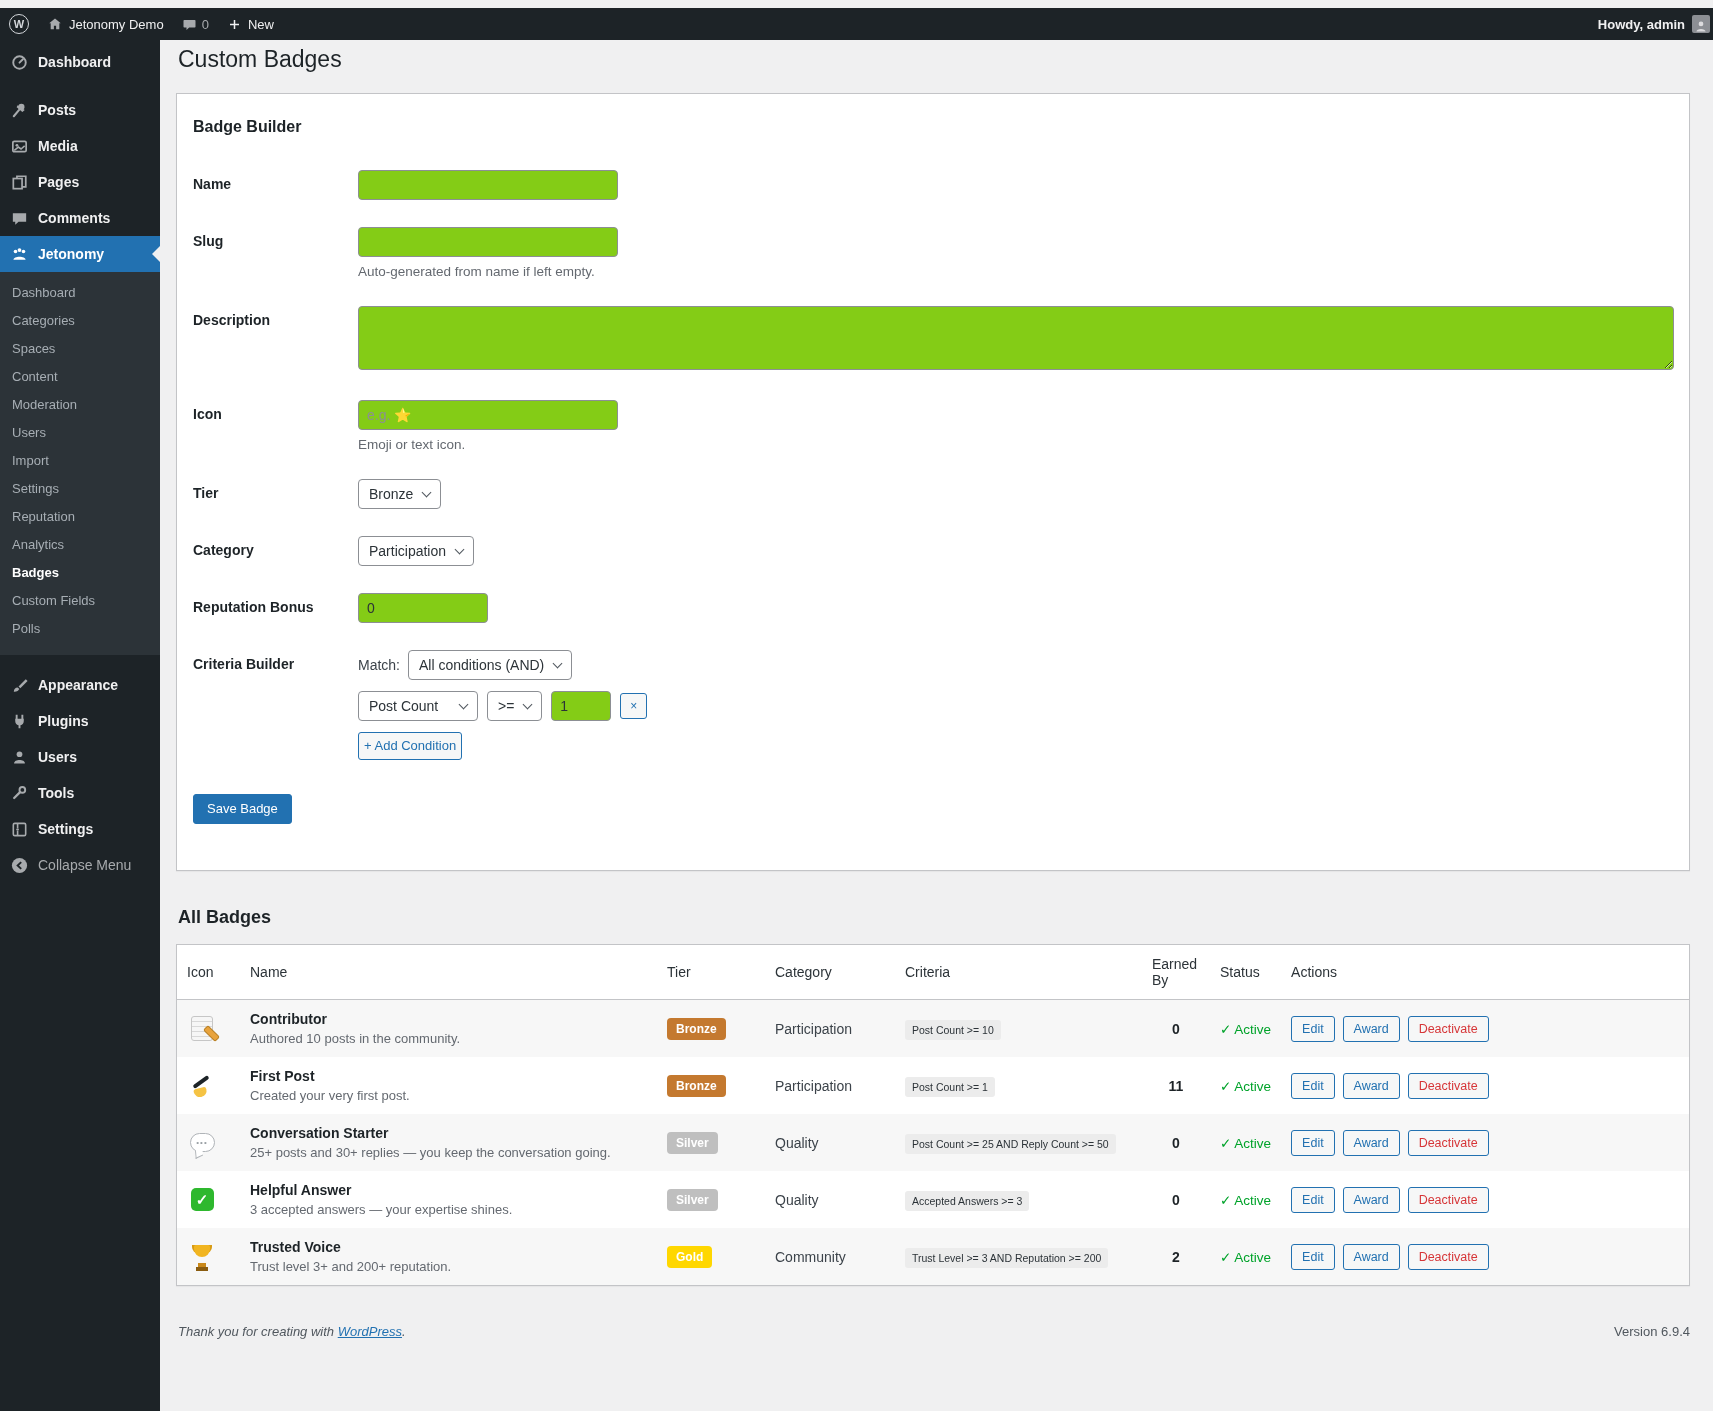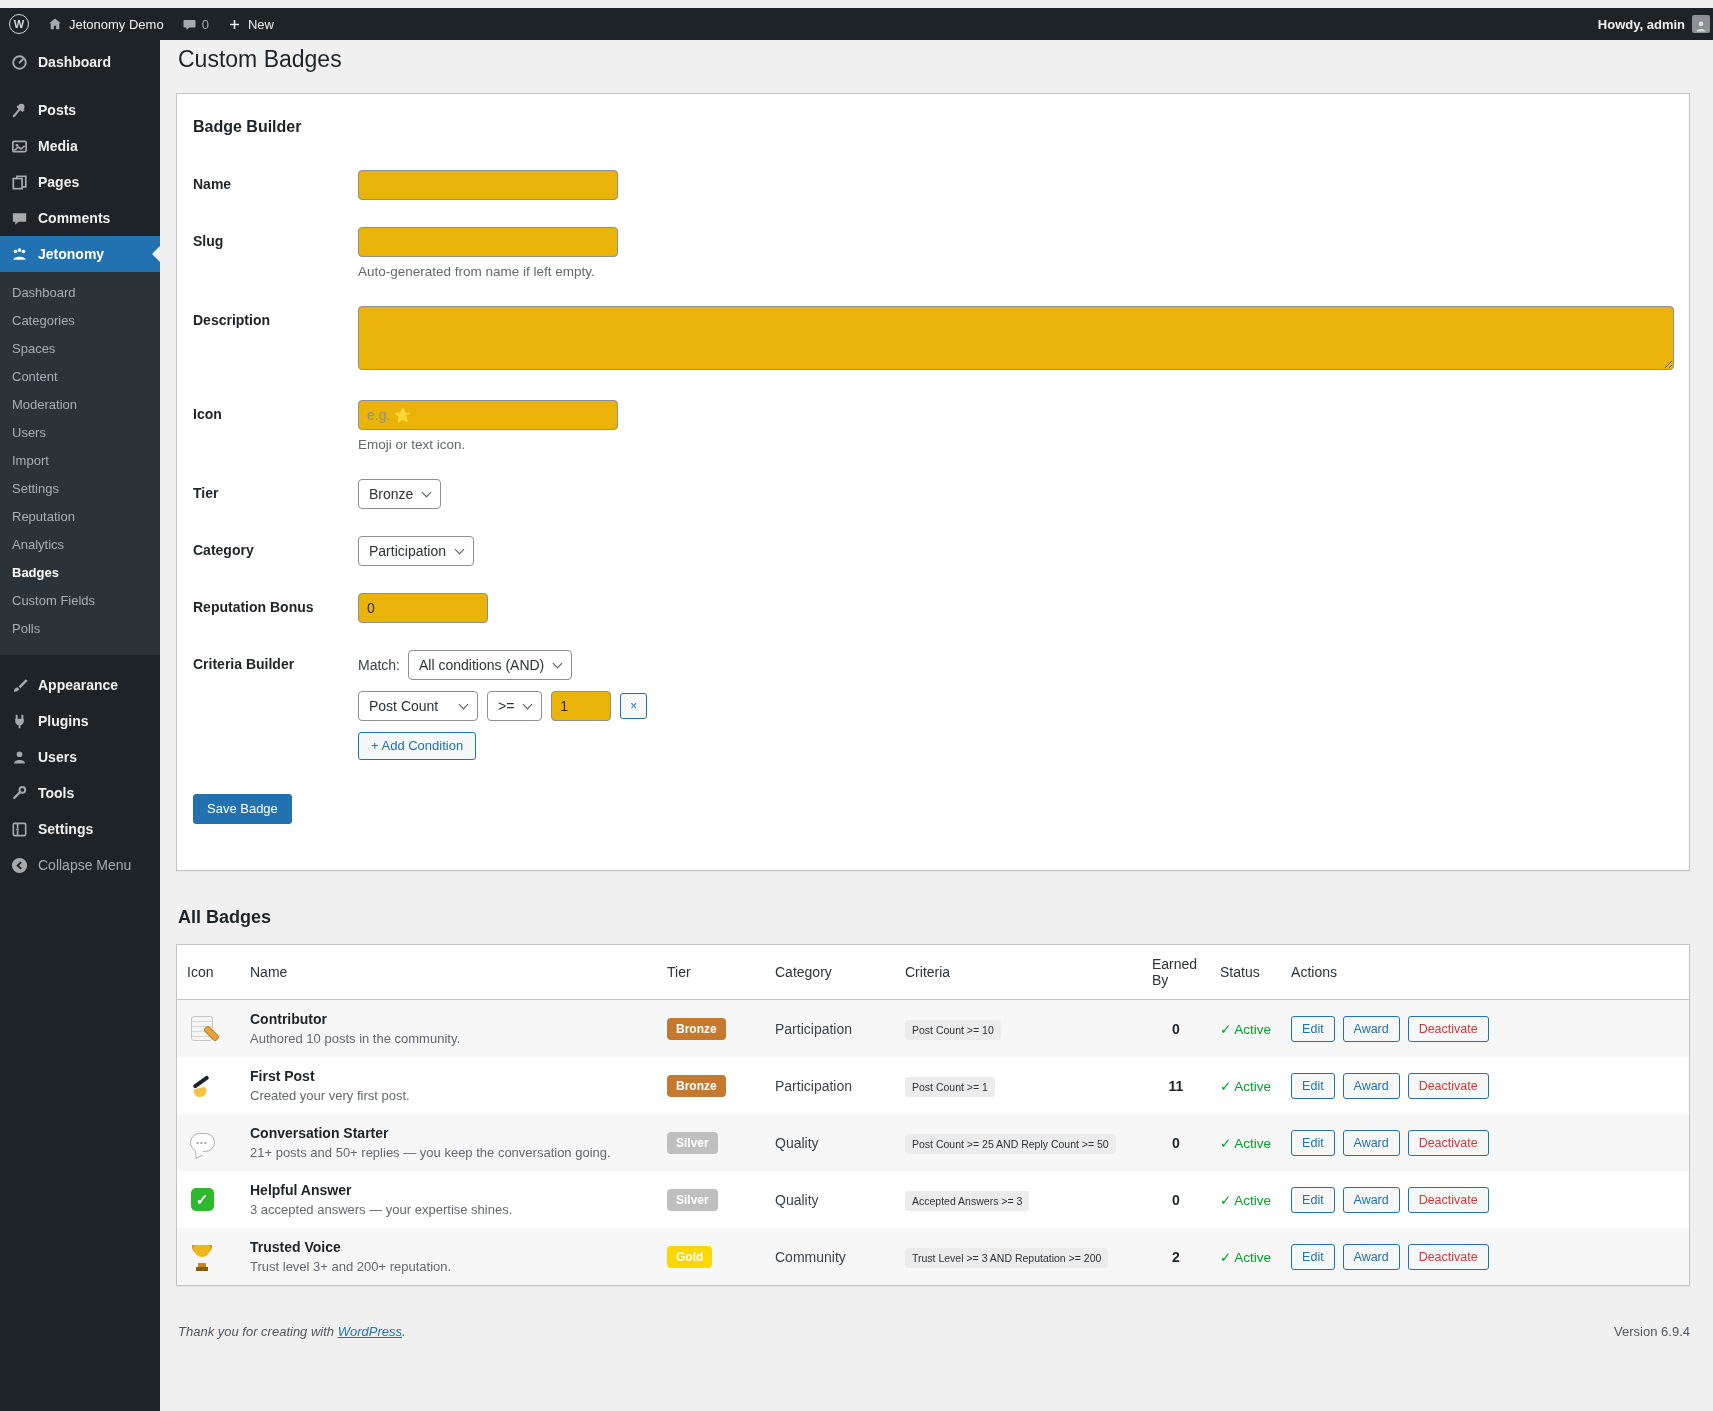--- a/index.html
+++ b/index.html
@@ -63,21 +63,21 @@
     background:#fff; border:1px solid #c3c4c7; box-shadow:0 1px 1px rgba(0,0,0,.04);
     margin-top:14px;
   }
   .builder-card { padding:24px 16px 46px; }
   .builder-card h2 { font-size:16px; color:#1d2327; margin-bottom:34px; font-weight:700; }
 
   .form-row { display:flex; align-items:flex-start; margin-bottom:27px; }
   .form-label { width:165px; flex-shrink:0; font-weight:700; font-size:14px; color:#1d2327; padding-top:6px; }
   .form-field { font-size:14px; }
   .txt {
-    height:30px; border:1px solid #8c8f94; border-radius:4px; background:#eab308;
+    height:30px; border:1px solid #8c8f94; border-radius:4px; background:#84cc16;
     padding:0 8px; font-size:14px; color:#2c3338; font-family:inherit; width:260px;
   }
   .txt::placeholder { color:#8c8f94; }
   textarea.txt { width:1316px; height:64px; padding:6px 8px; resize:vertical; }
   .txt-small { width:130px; }
   .txt-tiny { width:60px; }
   .help-text { color:#646970; font-size:13.5px; margin-top:7px; }
 
   .select {
     display:inline-flex; align-items:center; height:30px; border:1px solid #8c8f94;
@@ -91,21 +91,21 @@
   .check-row { display:flex; align-items:center; gap:8px; padding-top:5px; }
   .check-row input[type=checkbox] { width:16px; height:16px; accent-color:#2271b1; border:1px solid #8c8f94; }
 
   .match-row { display:flex; align-items:center; gap:8px; }
   .cond-row { display:flex; align-items:center; gap:9px; margin-top:11px; }
   .add-row { margin-top:11px; }
 
   .btn {
     display:inline-flex; align-items:center; justify-content:center;
     border:1px solid #2271b1; border-radius:3px; background:#f6f7f7; color:#2271b1;
-    font-size:13px; padding:5px 12px; cursor:pointer; font-family:inherit; line-height:16px;
+    font-size:13px; padding:5px 5px; cursor:pointer; font-family:inherit; line-height:16px;
   }
   .btn-primary { background:#2271b1; border-color:#2271b1; color:#fff; font-weight:400; padding:6px 13px; }
   .btn-remove { padding:4px 9px; font-size:12px; }
   .btn-sm { font-size:12.5px; padding:4px 10px; }
   .btn-danger { color:#d63638; }
   .save-row { margin-top:34px; }
 
   
   h2.section-title { font-size:18px; color:#1d2327; font-weight:700; margin-top:36px; padding-left:2px; }
   .table-card { padding:0; margin-top:16px; }
@@ -530,21 +530,21 @@
         </tr>
 
         <tr>
           <td>
               <span class="bicon">
                 <span class="balloon-icon"></span>
               </span>
             </td>
           <td>
             <div class="b-name">Conversation Starter</div>
-            <div class="b-desc">21+ posts and 50+ replies — you keep the conversation going.</div>
+            <div class="b-desc">25+ posts and 30+ replies — you keep the conversation going.</div>
           </td>
           <td><span class="tier-badge tier-silver">Silver</span></td>
           <td>Quality</td>
           <td><code class="chip">Post Count &gt;= 25 AND Reply Count &gt;= 50</code></td>
           <td class="earned">0</td>
           <td><span class="status-active">✓ Active</span></td>
           <td class="actions-cell">
             <button class="btn btn-sm">Edit</button>
             <button class="btn btn-sm">Award</button>
             <button class="btn btn-sm btn-danger">Deactivate</button>

